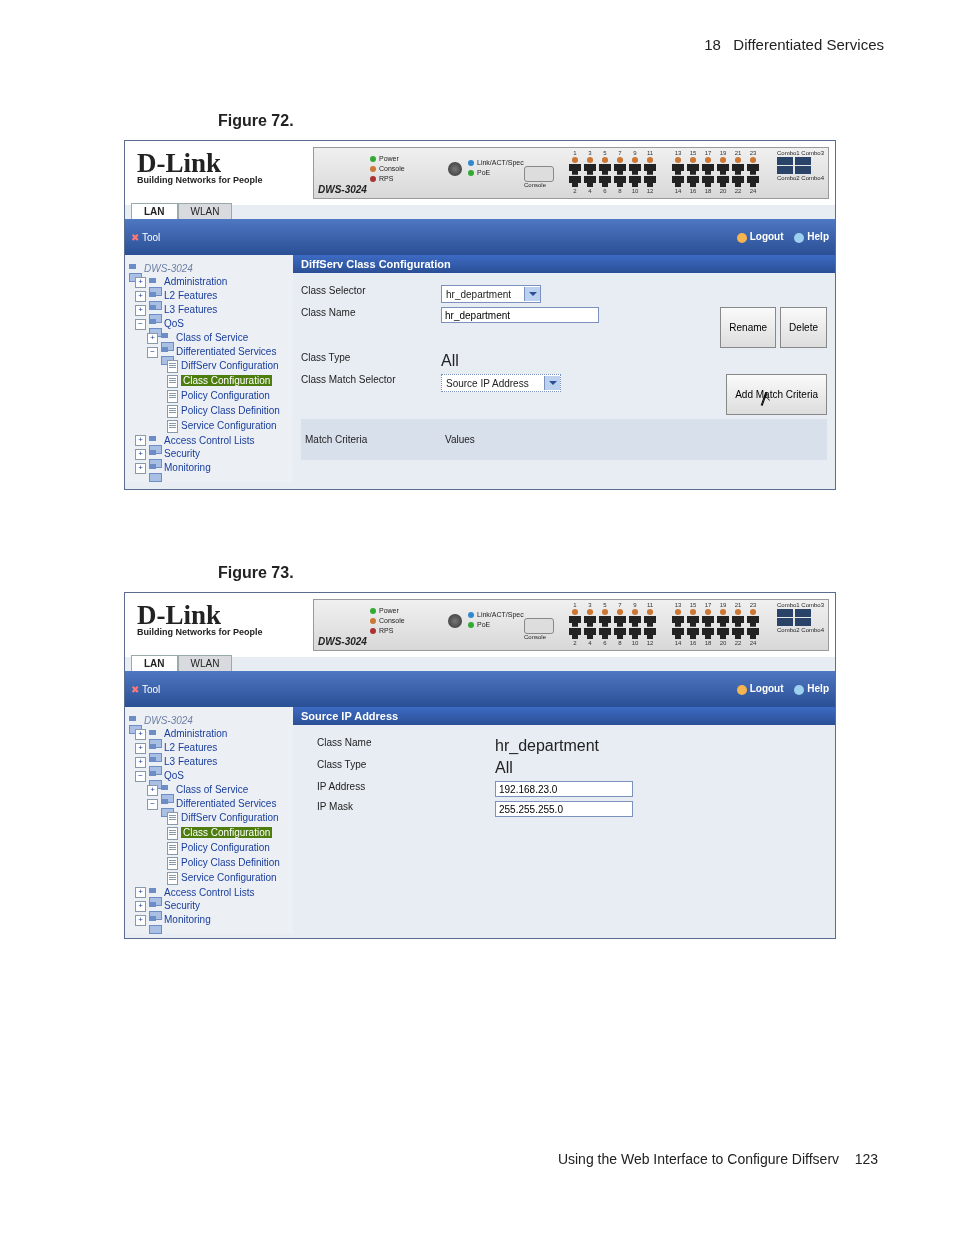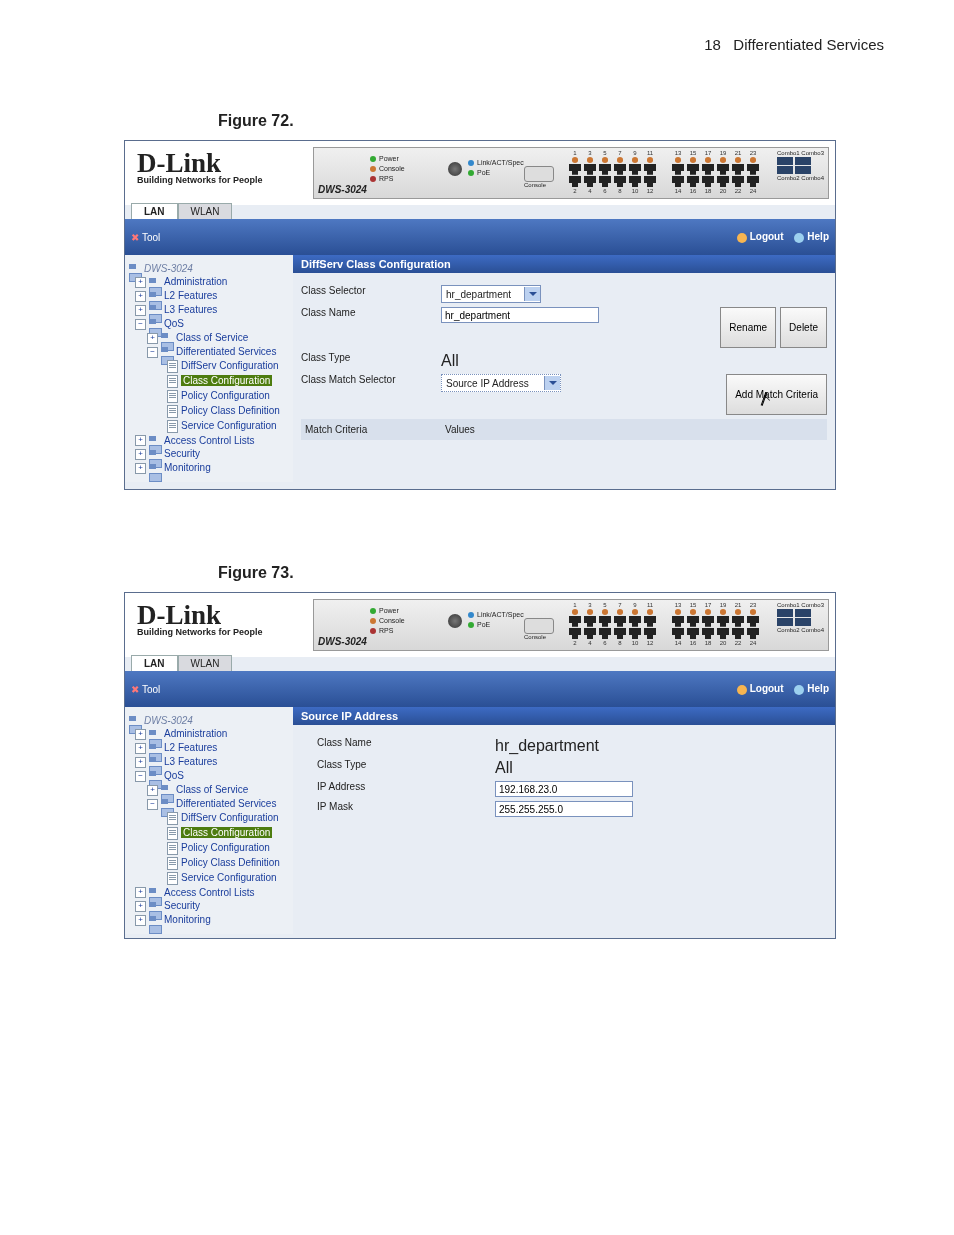--- a/index.html
+++ b/index.html
@@ -57,21 +57,21 @@
   .flabel{width:140px;font-size:10px}
   .fval{font-size:16px}
   .sel-ctl{border:1px solid #7a92bd;background:#fff;height:16px;display:inline-flex;align-items:center}
   .sel-ctl .txt{padding:0 4px;min-width:74px;font-size:10px}
   .sel-ctl .arr{width:15px;height:14px;background:#bcd1f0;border-left:1px solid #7a92bd;display:flex;align-items:center;justify-content:center}
   .sel-ctl .arr::after{content:"";border:4px solid transparent;border-top-color:#2a4f95;margin-top:3px}
   .inp{border:1px solid #7a92bd;background:#fff;height:14px;font-size:10px;padding:0 3px;width:150px}
   .btn{border:1px solid #888;background:linear-gradient(#fafafa,#ddd);font-size:10px;padding:14px 8px}
   .cursor{position:absolute;width:12px;height:14px;pointer-events:none}
   .cursor::before{content:"";position:absolute;left:0;top:0;border-left:1px solid #000;border-right:1px solid #000;width:0;height:14px;transform:rotate(20deg)}
-  .datarow{background:#d8e0ec;display:flex;font-size:10px;padding:5px 0}
+  .datarow{background:#d8e0ec;display:flex;font-size:10px;padding:15px 0}
   .footer{position:absolute;bottom:68px;right:76px;font-size:14px}
 </style>
 </head>
 <body>
 
 <div class="page">
   <div class="hdr">
     <span>18</span>&nbsp;&nbsp;&nbsp;<span>Differentiated Services</span>
   </div>
 
@@ -426,13 +426,16 @@
           </div>
           <div class="frow">
             <span class="flabel" style="width:178px;padding-left:16px">IP Mask</span>
             <input class="inp" style="width: 130px;" value="255.255.255.0">
           </div>
         </div>
       </div>
     </div>
   </div>
 
+  <div class="footer">
+    <span>Using the Web Interface to Configure Diffserv</span>&nbsp;&nbsp;&nbsp;&nbsp;<span>123</span>
+  </div>
 </div>
 
 </body></html>

